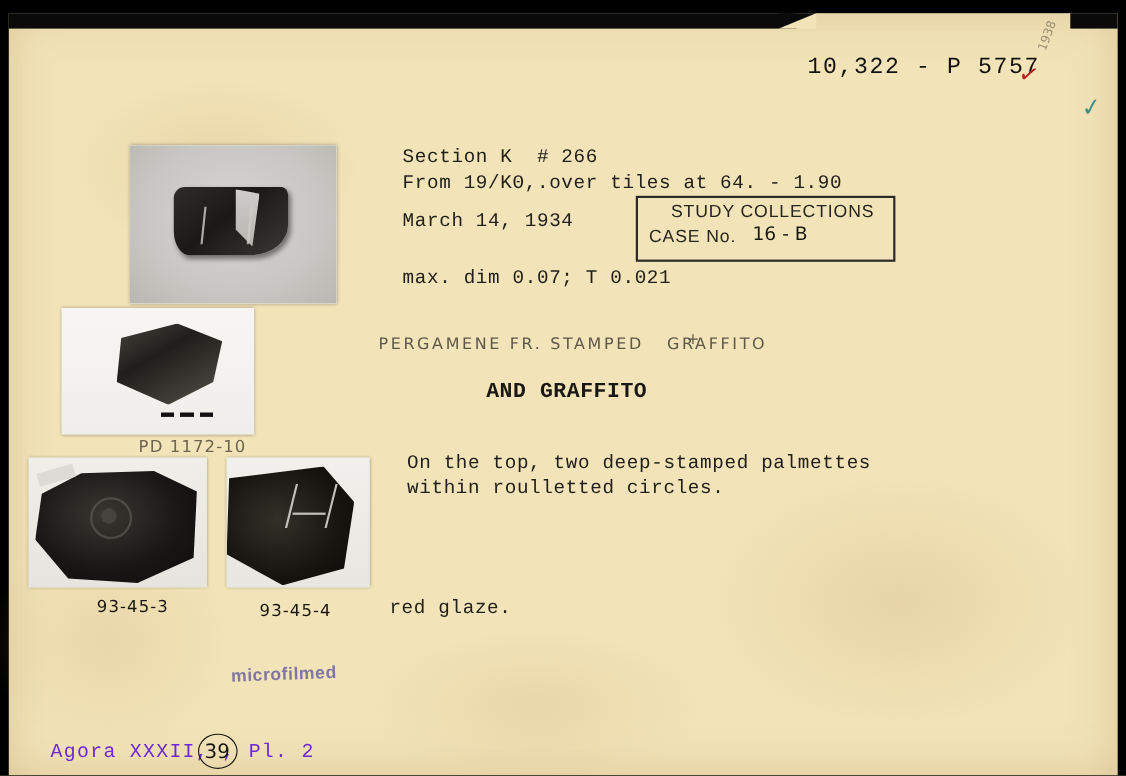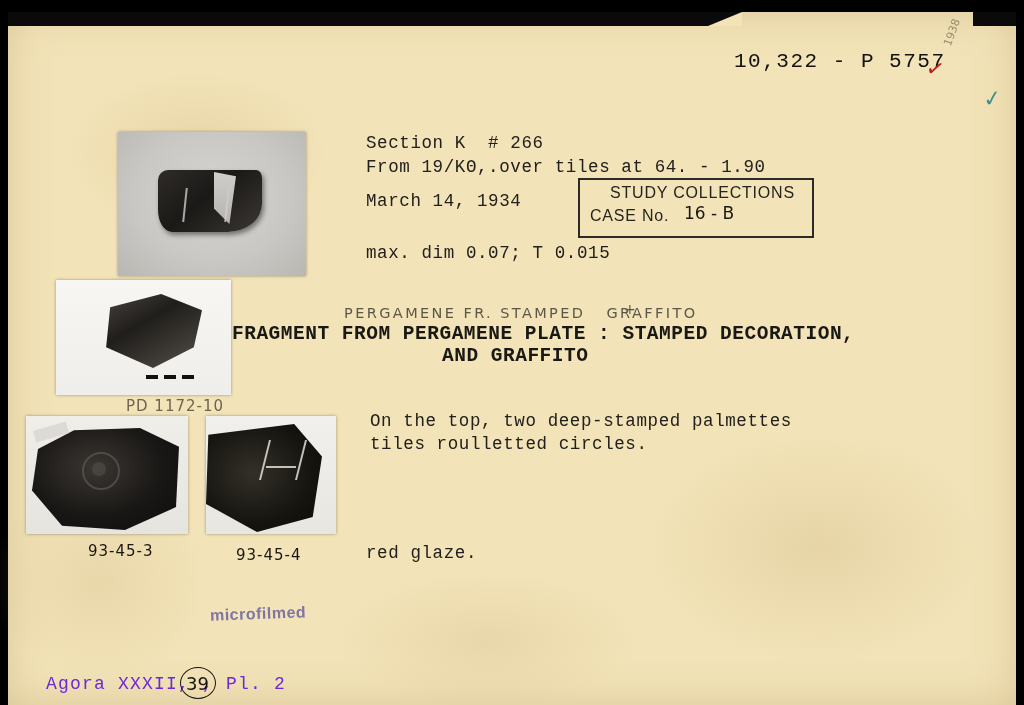--- a/index.html
+++ b/index.html
@@ -259,36 +259,35 @@
     <div class="stain" style="left:-20px;top:470px;width:220px;height:200px;background:radial-gradient(ellipse at center, rgba(206,182,128,0.26), rgba(206,182,128,0) 70%);"></div>
 
     <div class="typed" id="header-number">10,322 - P 5757</div>
     <div id="red-check">✓</div>
     <div id="teal-check">✓</div>
     <div id="faint-pencil">1938</div>
 
     <div class="typed" style="left:358px;top:118px;">Section K  # 266</div>
     <div class="typed" style="left:358px;top:142px;">From 19/KΘ,.over tiles at 64. - 1.90</div>
     <div class="typed" style="left:358px;top:176px;">March 14, 1934</div>
-    <div class="typed" style="left:358px;top:228px;">max. dim 0.07; T 0.015</div>
+    <div class="typed" style="left:358px;top:228px;">max. dim 0.07; T 0.021</div>
 
     <div id="stamp-box"></div>
     <div id="stamp-line1">STUDY COLLECTIONS</div>
     <div id="stamp-line2">CASE No.</div>
     <div id="stamp-case-no">16 - B</div>
 
     <div class="handwriting" id="pencil-note">PERGAMENE FR. STAMPED   GRAFFITO</div>
     <div id="pencil-plus">+</div>
 
-    <div class="title-line" style="left:224px;top:311px;">FRAGMENT FROM PERGAMENE PLATE : STAMPED DECORATION,</div>
     <div class="title-line" style="left:434px;top:333px;">AND GRAFFITO</div>
 
     <div class="typed" style="left:362px;top:396px;">On the top, two deep-stamped palmettes</div>
-    <div class="typed" style="left:362px;top:419px;">tiles roulletted circles.</div>
-    <div class="typed" style="left:358px;top:528px;">red glaze.</div>
+    <div class="typed" style="left:362px;top:419px;">within roulletted circles.</div>
+    <div class="typed" style="left:346px;top:528px;">red glaze.</div>
 
     <div class="photo" style="left:110px;top:120px;width:188px;height:144px;background:#ffffff;">
       <div class="inner" style="background:radial-gradient(ellipse at 50% 45%, #d8d6d2 0%, #c9c7c3 60%, #b9b7b2 100%);"></div>
       <div class="sherd" style="left:40px;top:38px;width:104px;height:62px;background:linear-gradient(140deg,#2e2b28 0%,#1b1917 45%,#3b3734 100%);
                   border-radius:10px 6px 34px 14px / 10px 8px 28px 22px;box-shadow:2px 3px 5px rgba(0,0,0,0.45);"></div>
       <div class="sherd" style="left:96px;top:40px;width:22px;height:52px;background:linear-gradient(180deg,#efeeea,#cfcdc8);
                   clip-path:polygon(0% 0%,100% 8%,70% 100%,0% 70%);opacity:0.85;"></div>
       <div class="sherd" style="left:66px;top:56px;width:40px;height:34px;background:transparent;
                   border-left:2px solid #cfcdc8;border-right:2px solid #cfcdc8;transform:skewX(-6deg);opacity:0.8;"></div>
     </div>

